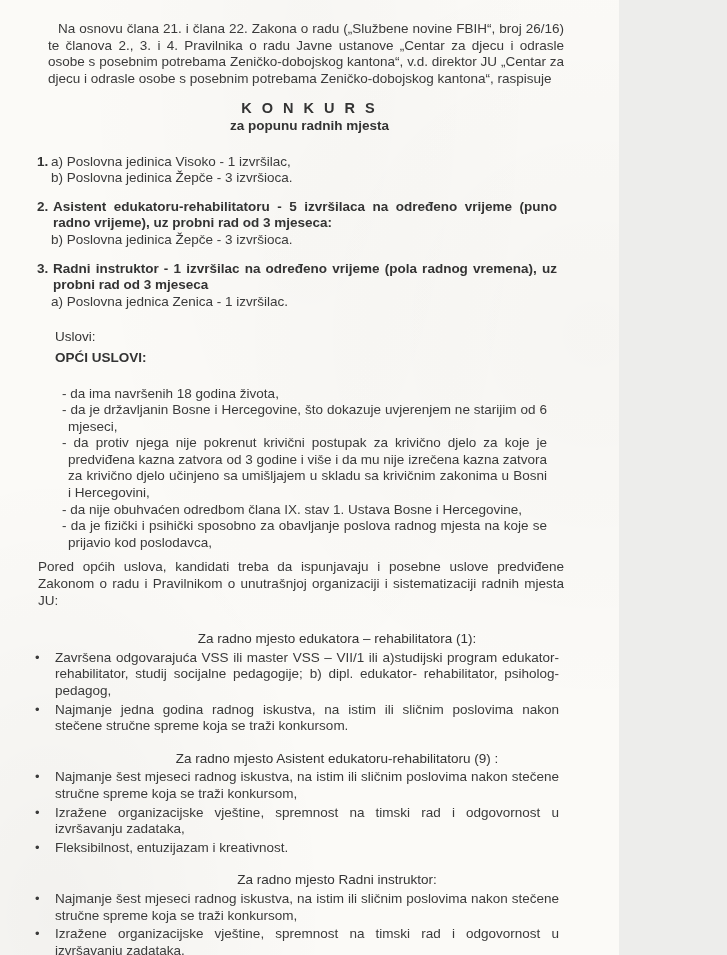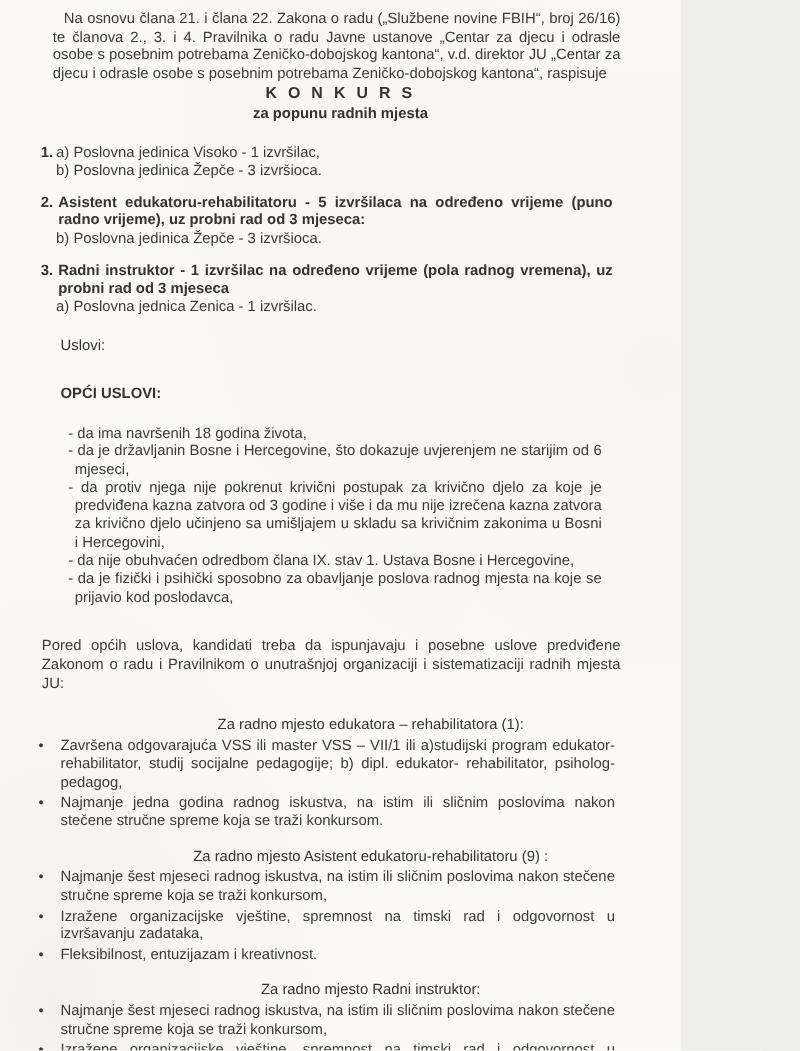--- a/index.html
+++ b/index.html
@@ -5,65 +5,65 @@
   html, body { margin:0; padding:0; }
   body {
     width:727px; height:955px;
     font-family:"Liberation Sans", sans-serif;
     background:#ededeb;
   }
   .page {
     position:relative;
     width:619px; height:955px;
     box-sizing:border-box;
-    padding-top:9px;
+    padding-top:21px;
     color:#3a3a3a;
     font-size:13.5px;
     line-height:16.6px;
     background:
       radial-gradient(ellipse at 8% 96%, rgba(0,0,0,0.035), transparent 35%),
       radial-gradient(ellipse at 96% 35%, rgba(0,0,0,0.02), transparent 45%),
       radial-gradient(ellipse at 50% 5%, rgba(0,0,0,0.015), transparent 55%),
       #fbfaf7;
     overflow:hidden;
   }
   p { margin:0; }
 
   .intro {
     margin:0 55px 0 48px;
     text-indent:10px;
     text-align:justify;
   }
 
-  .title-block { margin-top:2px; text-align:center; }
+  .title-block { margin-top:13px; text-align:center; }
   .doc-title {
     font-weight:700; color:#333;
     font-size:14.5px; letter-spacing:3px;
   }
   .doc-subtitle { font-weight:700; color:#333; margin-top:1px; }
 
   .positions { margin-top:19px; }
   .pos { display:flex; margin-left:37px; margin-right:62px; }
   .pos + .pos { margin-top:12px; }
   .pos-num { flex:0 0 16px; font-weight:700; color:#333; }
   .pos-body { flex:1; }
   .pos-heading { font-weight:700; color:#333; text-align:justify; }
   .pos-sub { margin-left:-2px; }
 
   .uslovi-label { margin:19px 0 0 55px; font-weight:400; color:#333; }
-  .opci-label  { margin:27px 0 0 55px; font-weight:700; color:#333; }
+  .opci-label  { margin:4px 0 0 55px; font-weight:700; color:#333; }
 
   .dash-list { margin:19px 72px 0 62px; list-style:none; padding:0; }
   .dash-list li {
     text-align:justify;
     padding-left:6px; text-indent:-6px;
   }
   .dash-list li::before { content:"- "; }
 
-  .pored { margin:28px 55px 0 38px; text-align:justify; }
+  .pored { margin:8px 55px 0 38px; text-align:justify; }
 
   .section-heading { margin:22px 0 0 55px; font-weight:400; color:#333;text-align:center; }
   .section-heading.later { margin-top:16px; }
   .bullet-list { margin:1px 60px 0 55px; padding:0; list-style:none; }
   .bullet-list li { position:relative; text-align:justify; margin-top:2px; }
   .bullet-list li::before {
     content:"\2022";
     position:absolute; left:-20px; top:0;
     font-size:13px;
   }

